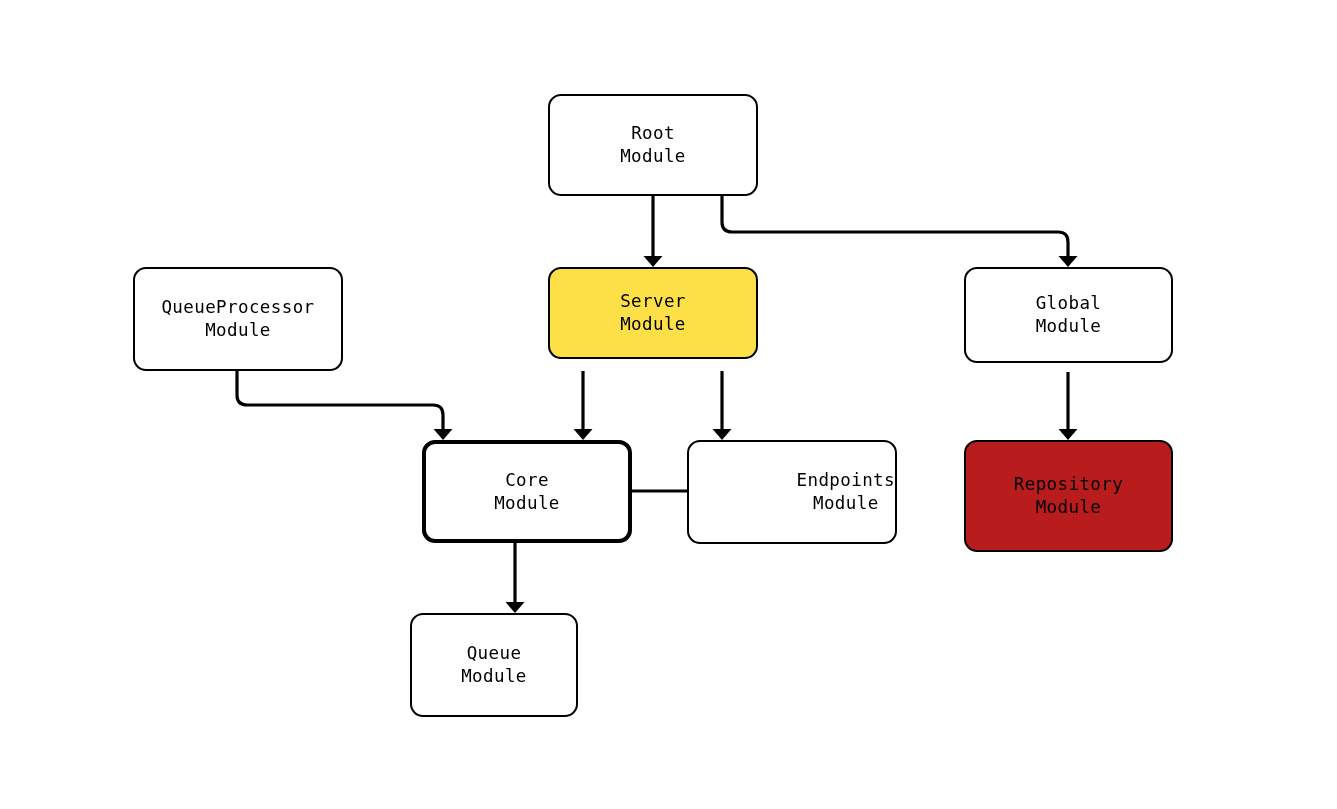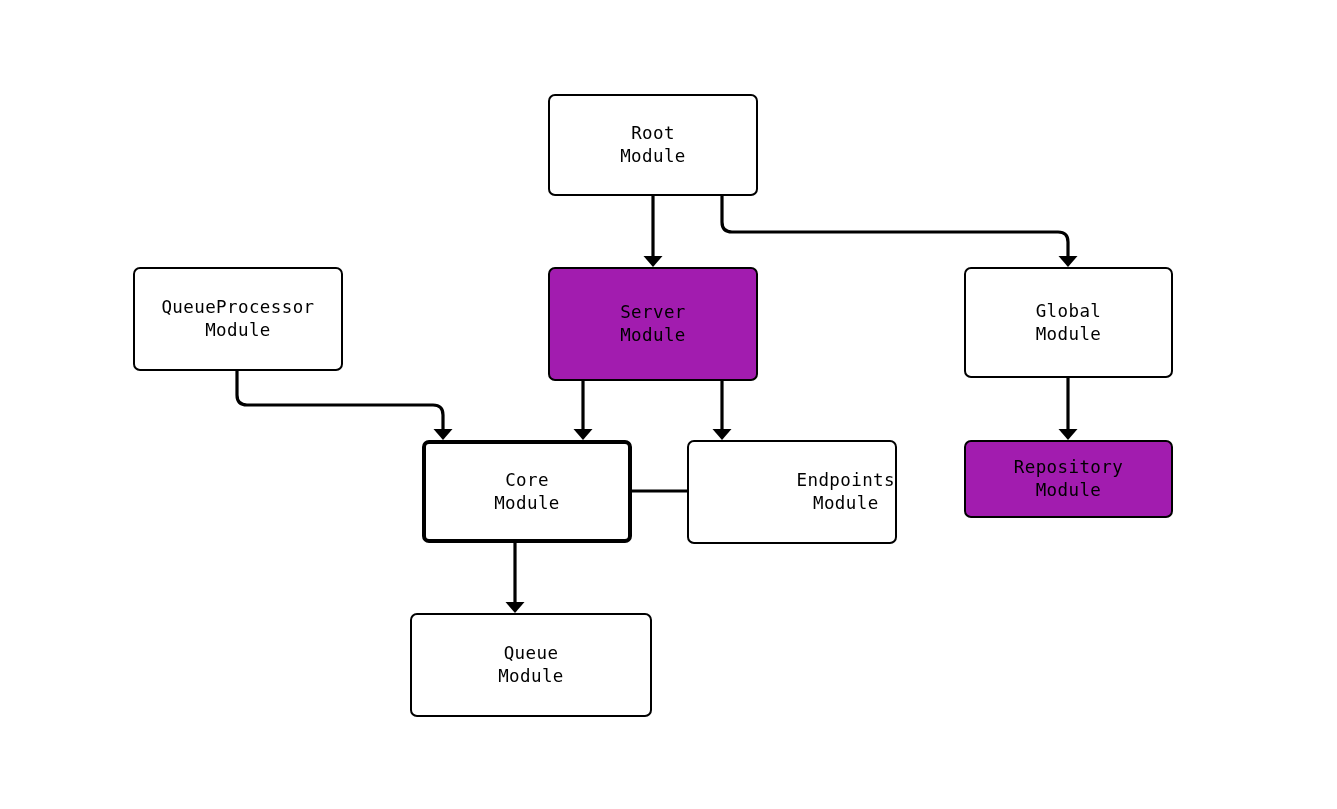--- a/index.html
+++ b/index.html
@@ -26,21 +26,21 @@
     top: 0;
     width: 1337px;
     height: 809px;
     pointer-events: none;
   }
   .node {
     position: absolute;
     box-sizing: border-box;
     background: #ffffff;
     border: 2.6px solid #000000;
-    border-radius: 7px;
+    border-radius: 13px;
     display: flex;
     flex-direction: column;
     align-items: center;
     justify-content: center;
     z-index: 2;
   }
   .node.emphasis {
     border-width: 4px;
   }
   .node-label {
@@ -87,43 +87,43 @@
   <div class="node" style="left: 548px; top: 94px; width: 210px; height: 102px; border-color: rgb(0, 0, 0); background: rgb(255, 255, 255);">
     <div class="node-label">Root
 Module</div>
   </div>
 
   <div class="node" style="left: 133px; top: 267px; width: 210px; height: 104px; border-color: rgb(0, 0, 0); background: rgb(255, 255, 255); justify-content: center;">
     <div class="node-label">QueueProcessor
 Module</div>
   </div>
 
-  <div class="node" style="left: 548px; top: 267px; width: 210px; height: 114px; border-color: rgb(0, 0, 0); background: #a21caf;">
+  <div class="node" style="left: 548px; top: 267px; width: 210px; height: 92px; border-color: rgb(0, 0, 0); background: #fde047;">
     <div class="node-label">Server
 Module</div>
   </div>
 
-  <div class="node" style="left: 964px; top: 267px; width: 209px; height: 111px; border-color: rgb(0, 0, 0); background: rgb(255, 255, 255);">
+  <div class="node" style="left: 964px; top: 267px; width: 209px; height: 96px; border-color: rgb(0, 0, 0); background: rgb(255, 255, 255);">
     <div class="node-label">Global
 Module</div>
   </div>
 
   <div class="node emphasis" style="left: 410px; top: 440px; width: 210px; height: 103px; border-color: rgb(0, 0, 0); background: rgb(255, 255, 255); margin-left: 12px;">
     <div class="node-label">Core
 Module</div>
   </div>
 
   <div class="node" style="left: 687px; top: 440px; width: 210px; height: 104px; border-color: rgb(0, 0, 0); background: rgb(255, 255, 255); align-items: flex-end;">
     <div class="node-label">Endpoints
 Module</div>
   </div>
 
-  <div class="node" style="left: 964px; top: 440px; width: 209px; height: 78px; border-color: rgb(0, 0, 0); background: #a21caf;">
+  <div class="node" style="left: 964px; top: 440px; width: 209px; height: 112px; border-color: rgb(0, 0, 0); background: #b91c1c;">
     <div class="node-label">Repository
 Module</div>
   </div>
 
-  <div class="node" style="left: 410px; top: 613px; width: 242px; height: 104px; border-color: rgb(0, 0, 0); background: rgb(255, 255, 255); align-items: center;">
+  <div class="node" style="left: 410px; top: 613px; width: 168px; height: 104px; border-color: rgb(0, 0, 0); background: rgb(255, 255, 255); align-items: center;">
     <div class="node-label">Queue
 Module</div>
   </div>
 
 </div>
 
 </body></html>

